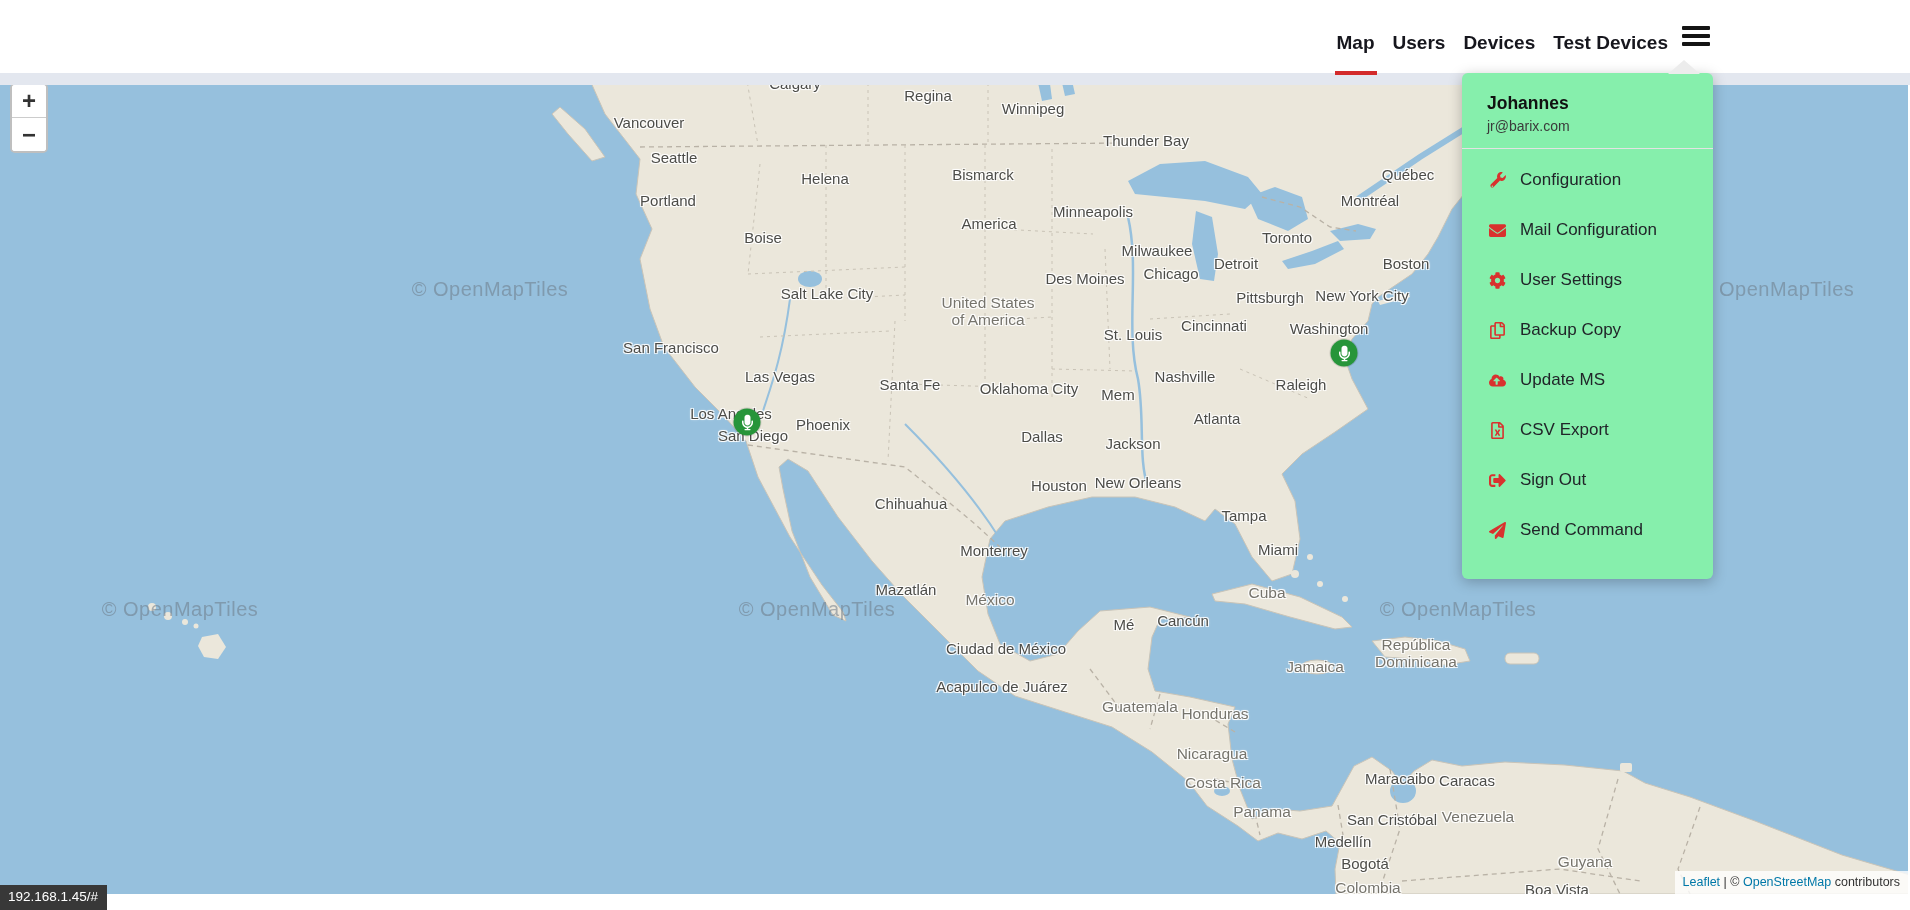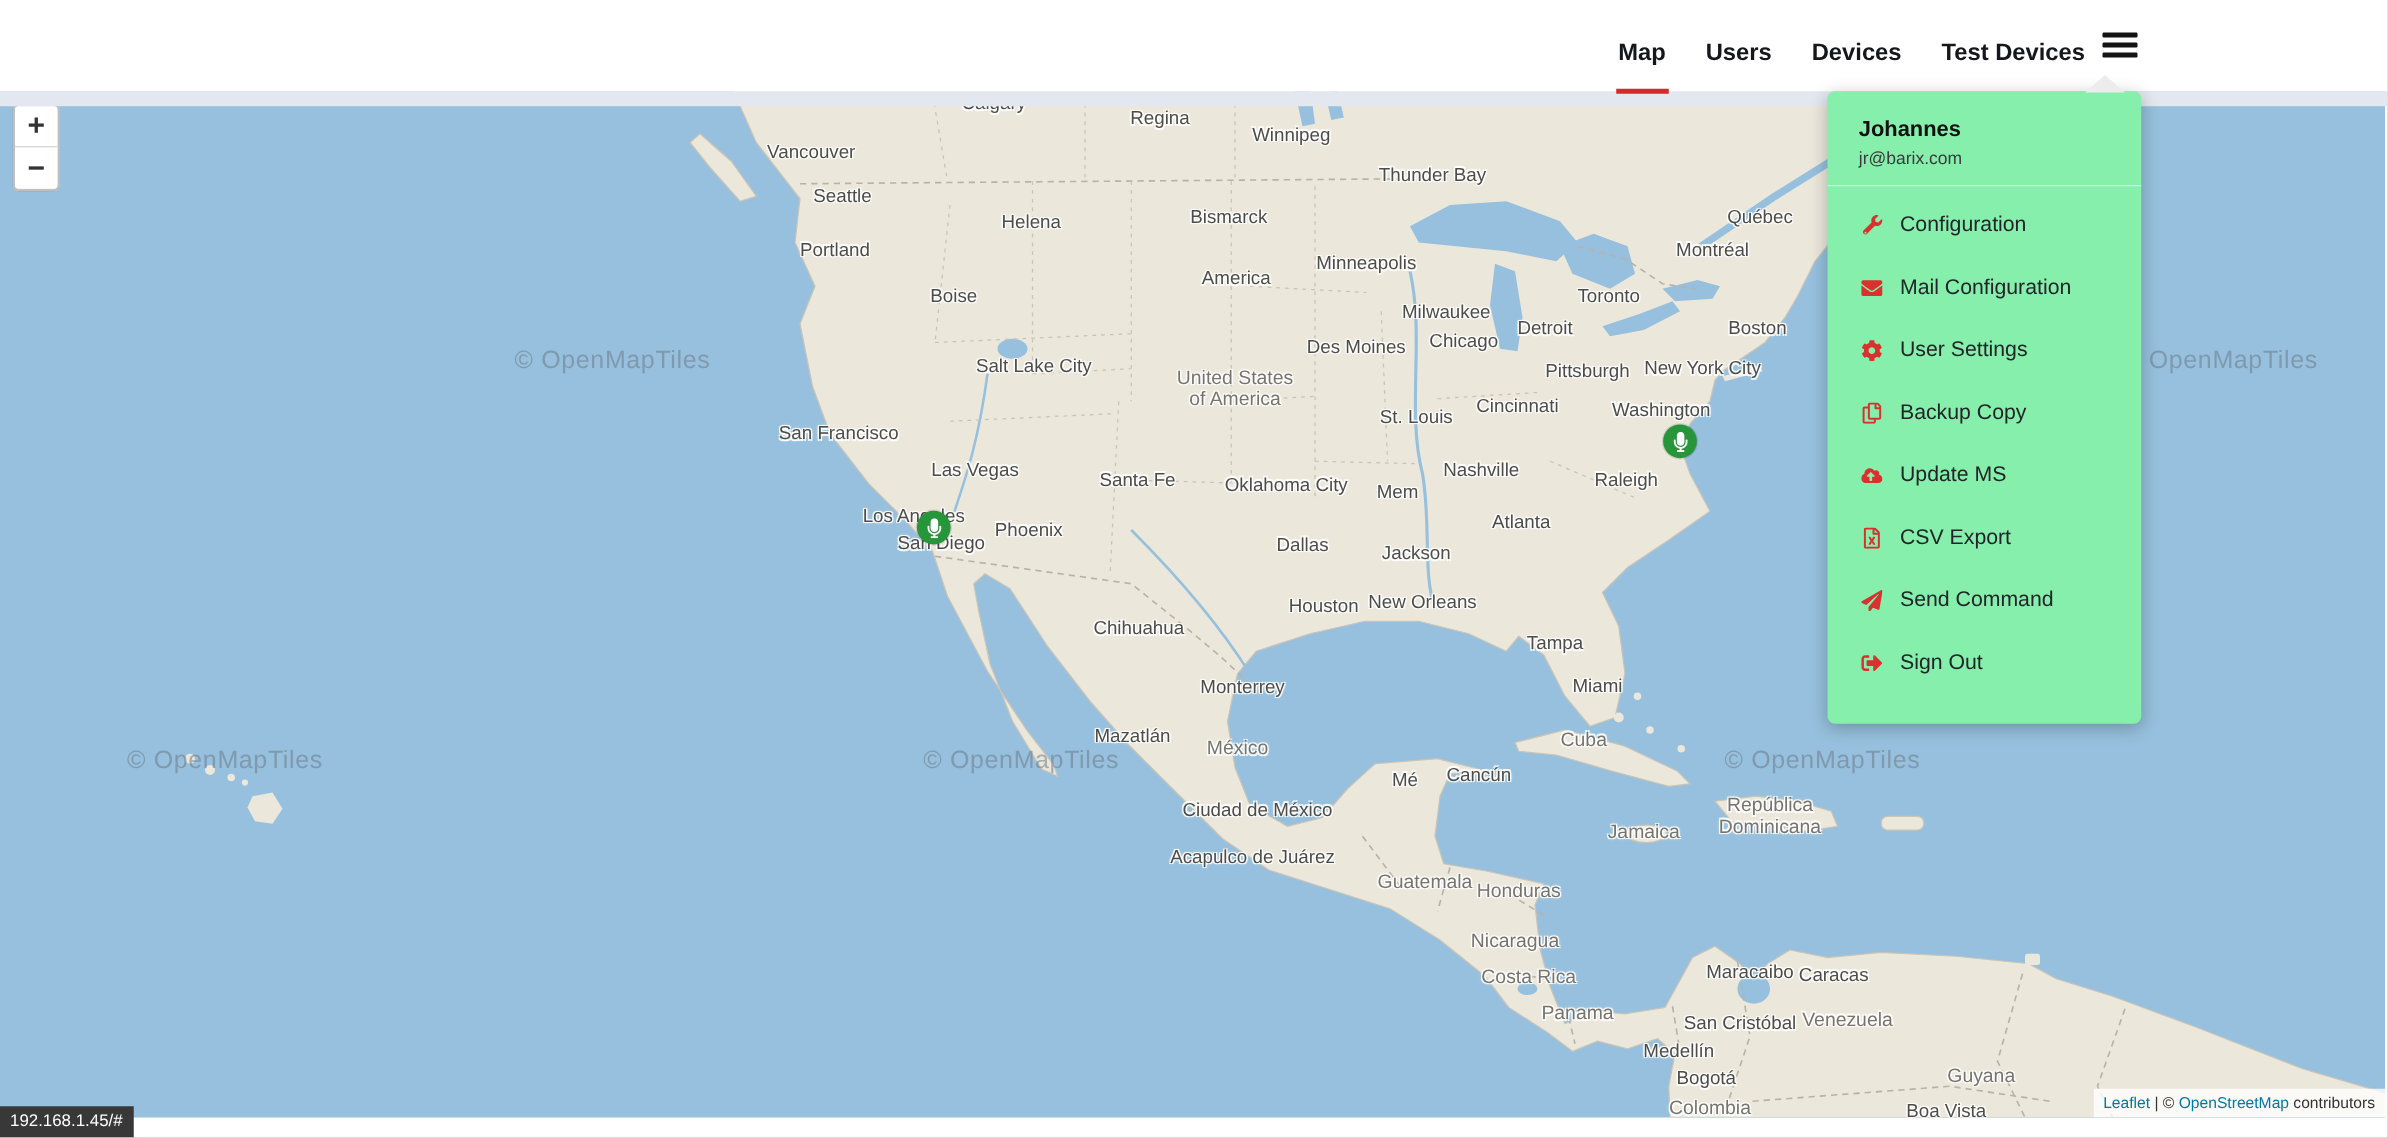--- a/index.html
+++ b/index.html
@@ -3,21 +3,21 @@
 <meta charset="utf-8">
 <style>
   * { margin:0; padding:0; box-sizing:border-box; }
   html,body { width:1910px; height:910px; overflow:hidden; }
   body { font-family:"Liberation Sans", sans-serif; position:relative; background:#fff; }
 
   
   .header { position:absolute; left:0; top:0; width:1910px; height:73px; background:#fff; z-index:10; }
   .app-title { position:absolute; left:243px; top:0; line-height:73px; font-size:31px; font-weight:800;
                letter-spacing:-0.5px; color:#d32b2b; white-space:nowrap; }
-  .nav { position:absolute; right:200px; top:0; height:86px; display:flex; align-items:center; gap:32px;margin-left:29px; }
+  .nav { position:absolute; right:200px; top:0; height:86px; display:flex; align-items:center; gap:18px;margin-left:29px; }
   .nav-item { font-size:19px; font-weight:700; color:#16161d; cursor:pointer; position:relative; padding:23px 0; }
   .nav-item.active::after { content:""; position:absolute; left:-2px; right:-2px; bottom:2px; height:4px; background:#d32b2b; }
   .hamburger { position:absolute; right:200px; top:22px; width:28px; height:28px; cursor:pointer; display:flex;
                flex-direction:column; justify-content:center; gap:4px; }
   .nav { right:242px; }
   .hamburger span { display:block; height:4px; background:#141414; border-radius:1px; }
   .header-strip { position:absolute; left:0; top:73px; width:1910px; height:12px; background:#e3e7ef; z-index:5; }
 
   
   .map { position:absolute; left:0; top:69px; width:1908px; height:825px; background:#96c0dd; overflow:hidden; z-index:1; }
@@ -337,27 +337,27 @@
         <span class="mi-icon">
           <svg viewBox="0 0 384 512">
             <path d="M369.9 97.9L286 14C277 5 264.8-.1 252.1-.1H48C21.5 0 0 21.5 0 48v416c0 26.5 21.5 48 48 48h288c26.5 0 48-21.5 48-48V131.9c0-12.7-5.1-25-14.1-34zM332.1 128H256V51.9l76.1 76.1zM48 464V48h160v104c0 13.3 10.7 24 24 24h104v288H48zm212-240h-28.8c-4.4 0-8.4 2.4-10.5 6.3-18 33.1-22.2 42.4-28.6 57.7-13.9-29.1-6.9-17.3-28.6-57.7-2.1-3.9-6.2-6.3-10.6-6.3H124c-9.3 0-15 10-10.4 18l46.3 78-46.3 78c-4.7 8 1.1 18 10.4 18h28.9c4.4 0 8.4-2.4 10.5-6.3 21.7-40 23-45 28.6-57.7 14.9 30.2 5.9 15.9 28.6 57.7 2.1 3.9 6.2 6.3 10.6 6.3H260c9.3 0 15-10 10.4-18L224 326c.7-1.1 30.3-50.5 46.3-78 4.7-8-1.1-18-10.3-18z"></path>
           </svg>
         </span>
         <span class="mi-label">CSV Export</span>
       </div>
       <div class="menu-item">
         <span class="mi-icon">
           <svg viewBox="0 0 512 512">
+            <path d="M497 273L329 441c-15 15-41 4.5-41-17v-96H152c-13.3 0-24-10.7-24-24v-96c0-13.3 10.7-24 24-24h136V88c0-21.4 26-32 41-17l168 168c9.3 9.4 9.3 24.6 0 34zM192 436v-40c0-6.6-5.4-12-12-12H96c-17.7 0-32-14.3-32-32V160c0-17.7 14.3-32 32-32h84c6.6 0 12-5.4 12-12V76c0-6.6-5.4-12-12-12H96c-53 0-96 43-96 96v192c0 53 43 96 96 96h84c6.6 0 12-5.4 12-12z"></path>
+          </svg>
+        </span>
+        <span class="mi-label">Sign Out</span>
+      </div>
+      <div class="menu-item">
+        <span class="mi-icon">
+          <svg viewBox="0 0 512 512">
             <path d="M476 3.2L12.5 270.6c-18.1 10.4-15.8 35.6 2.2 43.2L121 358.4l287.3-253.2c5.5-4.9 13.3 2.6 8.6 8.3L176 407v80.5c0 23.6 28.5 32.9 42.5 15.8L282 426l124.6 52.2c14.2 6 30.4-2.9 33-18.2l72-432C515 7.8 493.3-6.8 476 3.2z"></path>
           </svg>
         </span>
         <span class="mi-label">Send Command</span>
       </div>
-      <div class="menu-item">
-        <span class="mi-icon">
-          <svg viewBox="0 0 512 512">
-            <path d="M497 273L329 441c-15 15-41 4.5-41-17v-96H152c-13.3 0-24-10.7-24-24v-96c0-13.3 10.7-24 24-24h136V88c0-21.4 26-32 41-17l168 168c9.3 9.4 9.3 24.6 0 34zM192 436v-40c0-6.6-5.4-12-12-12H96c-17.7 0-32-14.3-32-32V160c0-17.7 14.3-32 32-32h84c6.6 0 12-5.4 12-12V76c0-6.6-5.4-12-12-12H96c-53 0-96 43-96 96v192c0 53 43 96 96 96h84c6.6 0 12-5.4 12-12z"></path>
-          </svg>
-        </span>
-        <span class="mi-label">Sign Out</span>
-      </div>
     </div>
 </div>
 
 </body></html>

